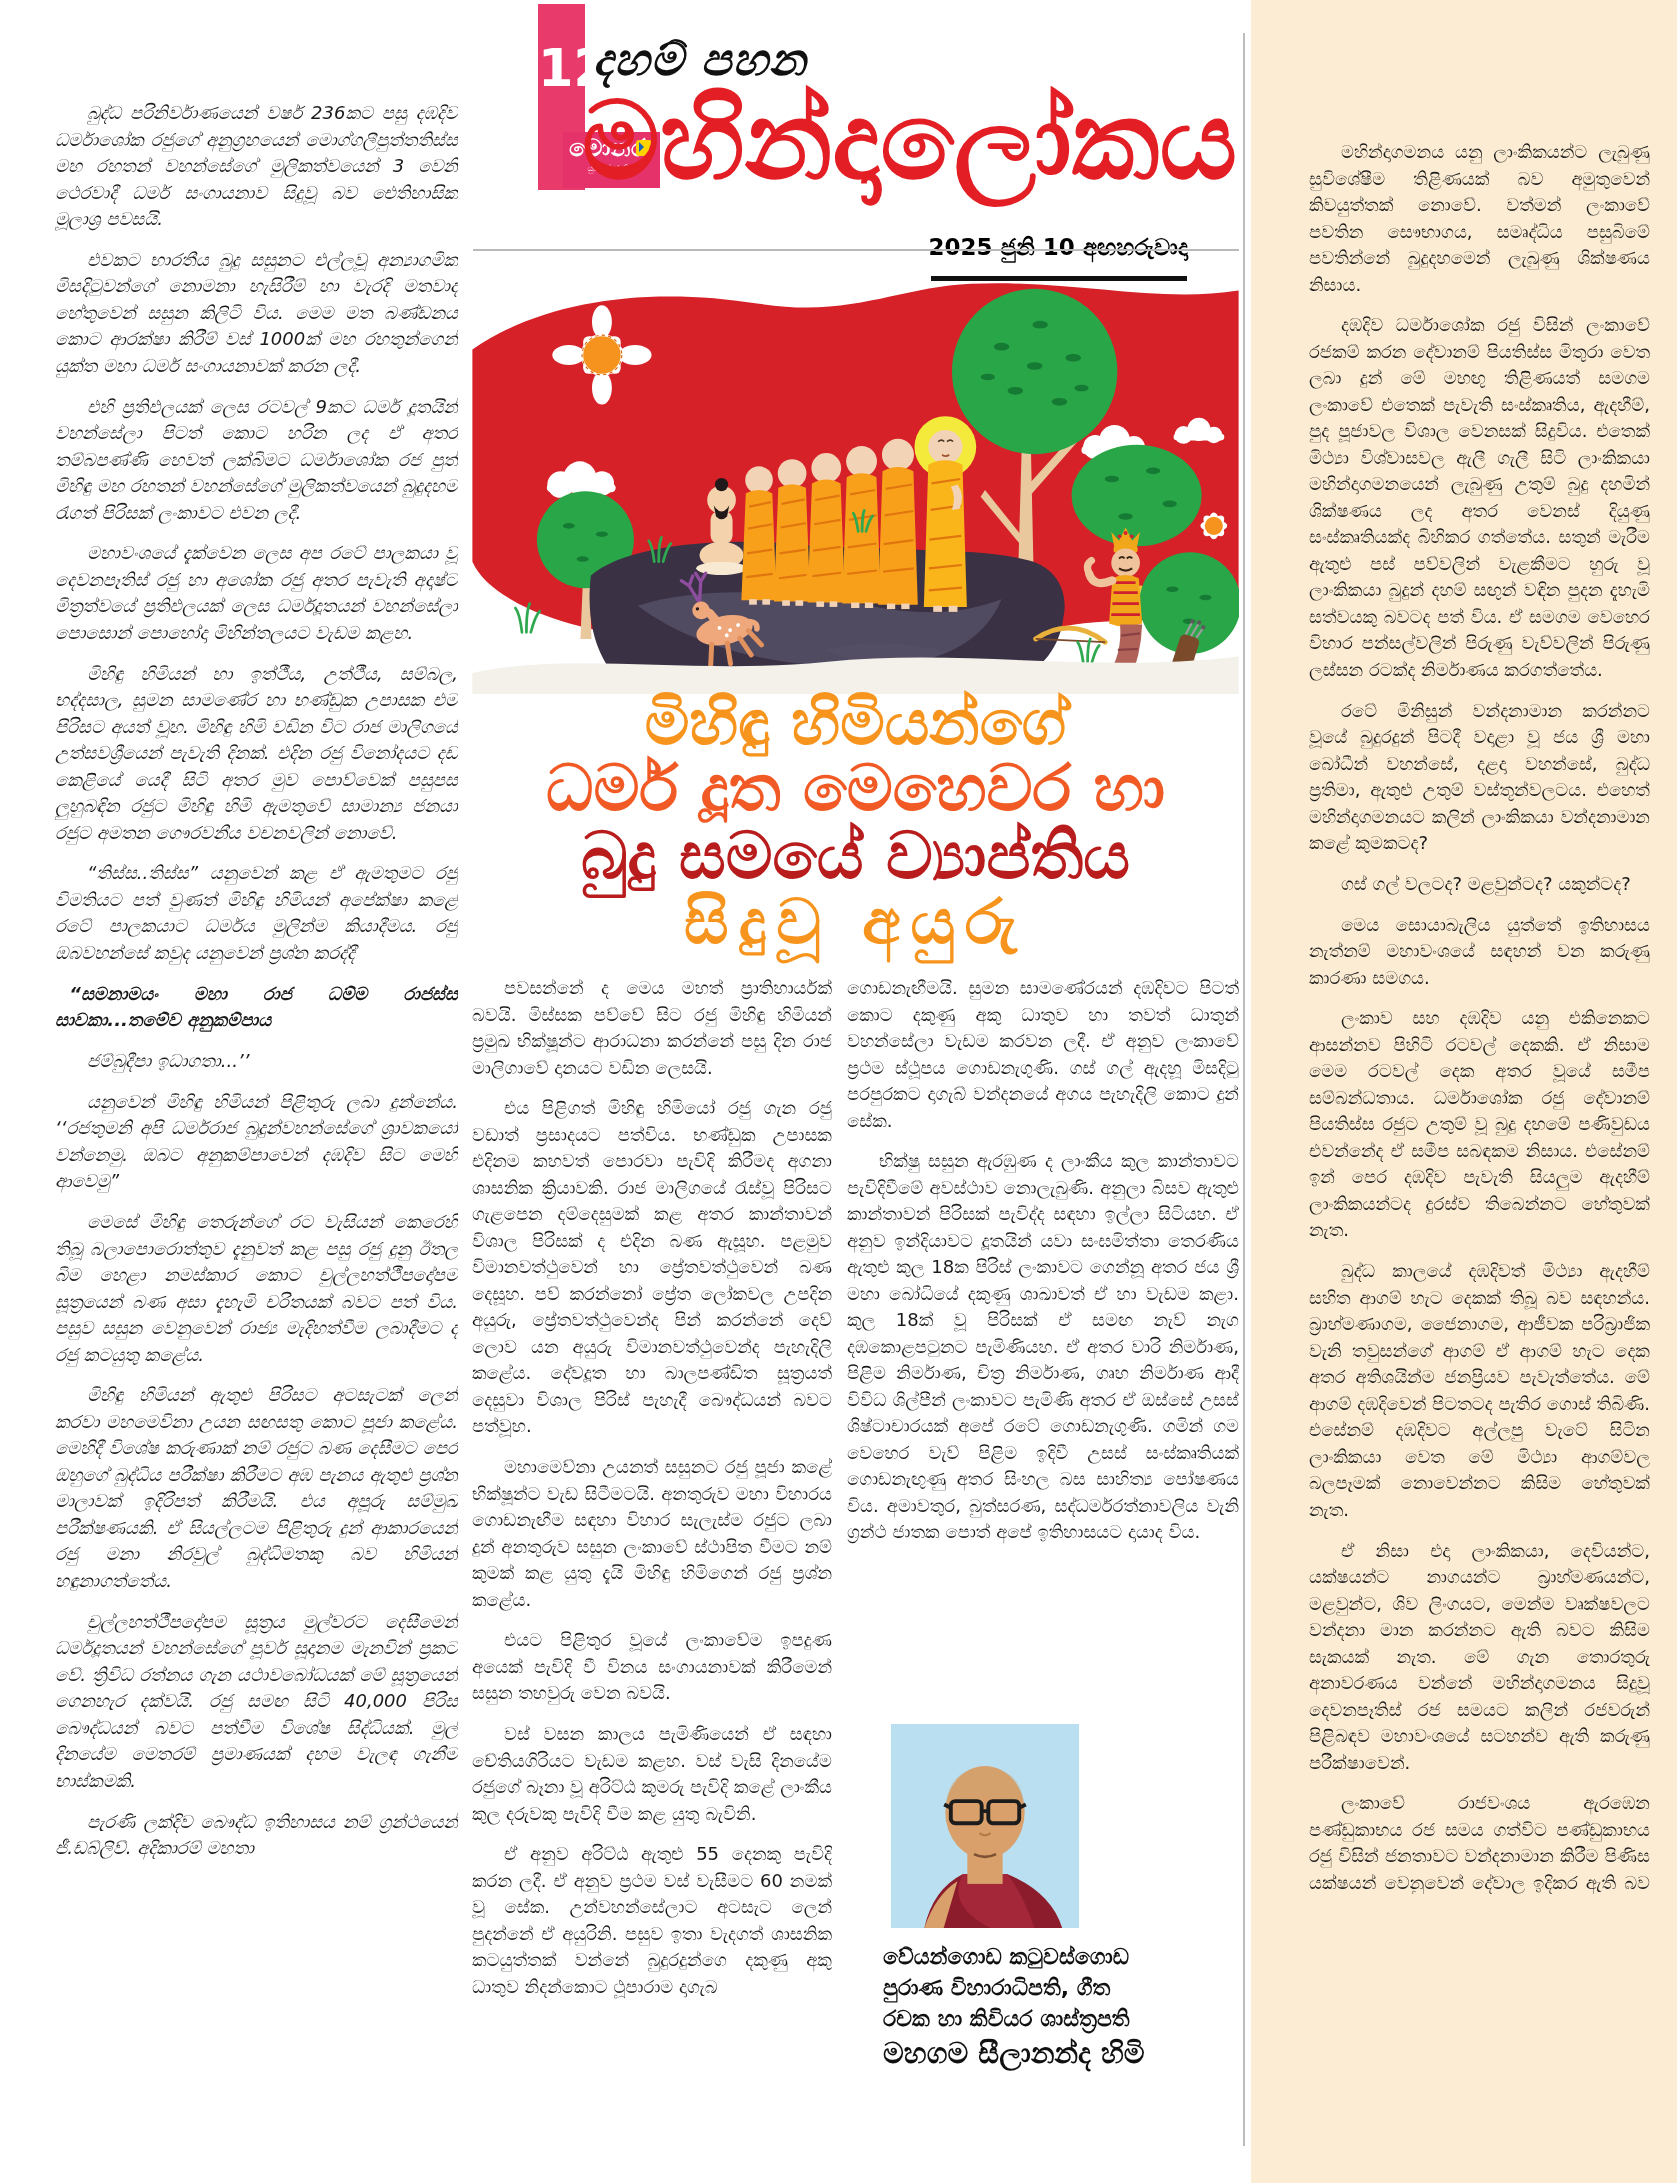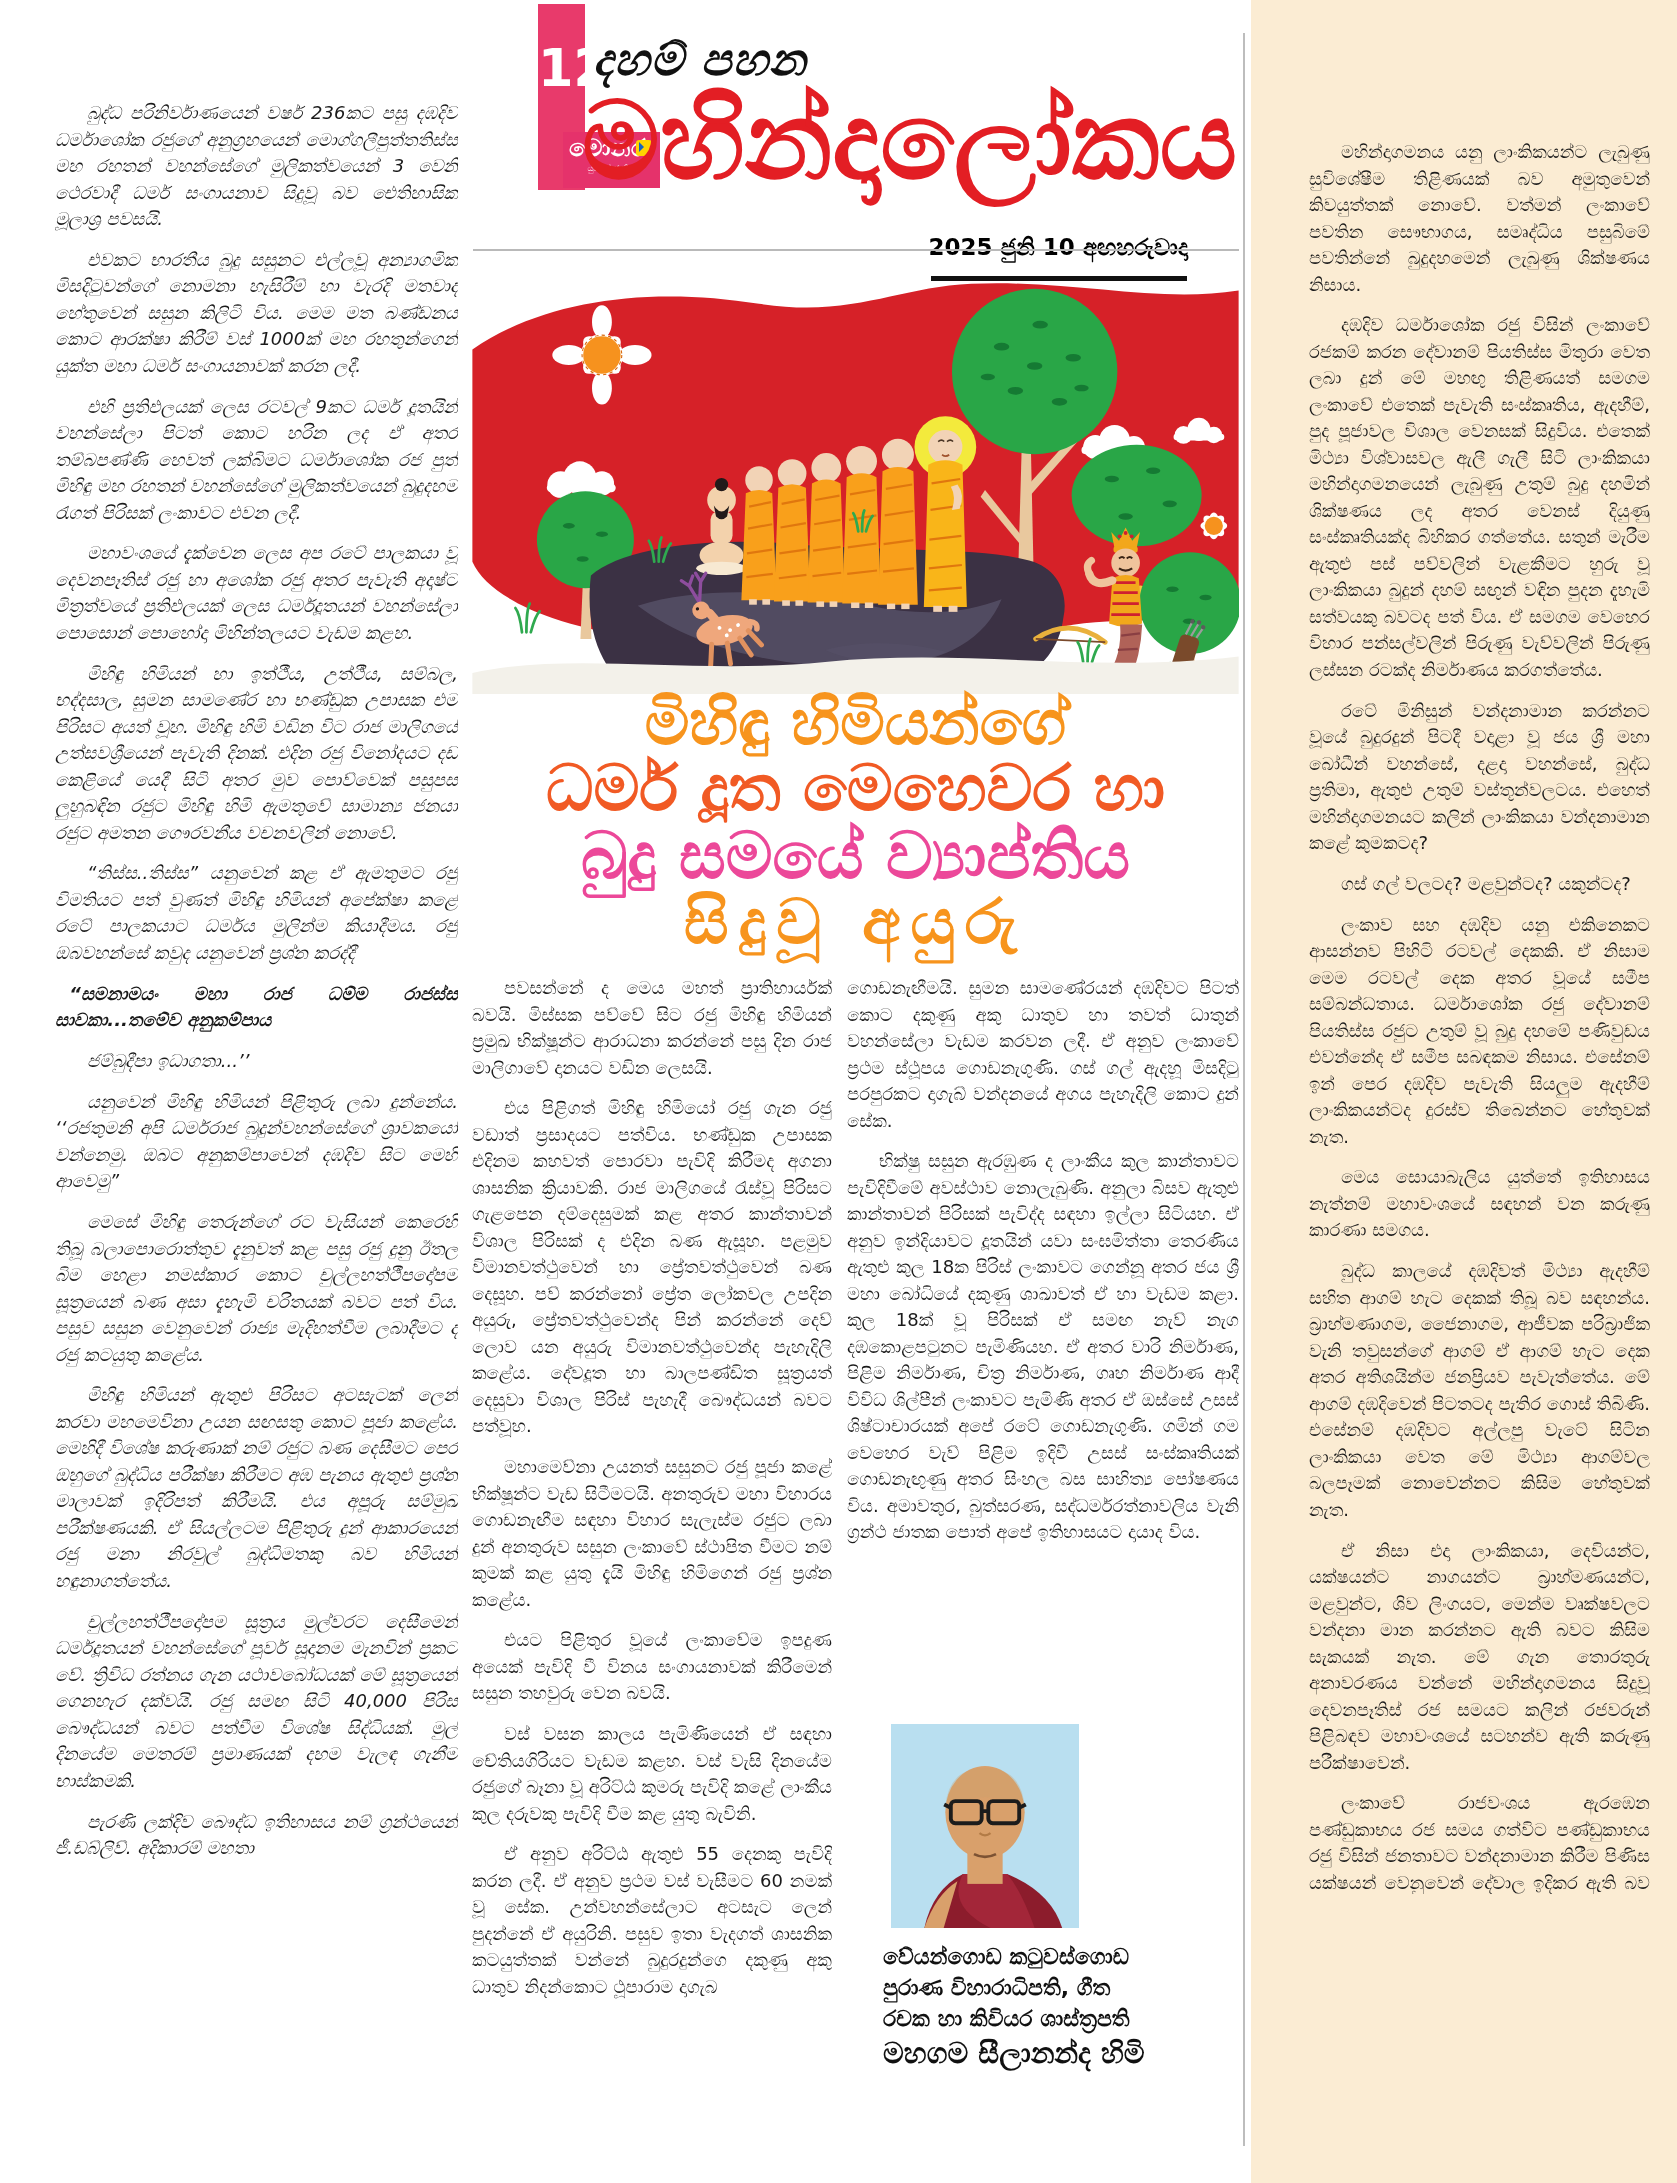--- a/index.html
+++ b/index.html
@@ -36,21 +36,21 @@
   #mid-col-b{left:847px;top:975px;width:392px;height:712px;}
   #sidebar{position:absolute;left:1251px;top:0;width:427px;height:2183px;background:#fbecd3;}
   #sidebar-text{left:1309px;top:126px;width:341px;height:1755px;margin-top:13px;}
   .v-divider{position:absolute;left:1243px;top:33px;width:1.7px;height:2113px;background:#bdbdbd;}
 
   
   #headline{position:absolute;left:472px;top:691px;width:767px;height:276px;text-align:center;
     font-weight:bold;line-height:1.04;}
   #headline .h1{color:#f7941d;font-size:62px;}
   #headline .h2{color:#f15a24;font-size:64px;}
-  #headline .h3{color:#ec4899;font-size:65px;}
+  #headline .h3{color:#b91c1c;font-size:65px;}
   #headline .h4{color:#f7941d;font-size:62px;letter-spacing:10px;}
 
   
   #illustration{position:absolute;left:472px;top:253px;width:767px;height:441px;}
 
   
   #monk-photo{position:absolute;left:891px;top:1724px;width:188px;height:204px;background:#b9dff0;overflow:hidden;}
   #photo-caption{position:absolute;left:883px;top:1941px;width:356px;color:#111;
     font-size:22px;line-height:31px;font-weight:bold;text-align:left;}
   #photo-caption .cap-name{font-size:29px;line-height:39px;}
@@ -354,22 +354,22 @@
     <div>පුරාණ විහාරාධිපති, ගීත</div>
     <div>රචක හා කිවියර ශාස්ත්‍රපති</div>
     <div class="cap-name">මහගම සීලානන්ද හිමි</div>
   </div>
 
   <div id="sidebar-text" class="col">
     <p>මහින්දාගමනය යනු ලාංකිකයන්ට ලැබුණු සුවිශේෂීම තිළිණයක් බව අමුතුවෙන් කිවයුත්තක් නොවේ. වත්මන් ලංකාවේ පවතින සෞභාගය, සමෘද්ධිය පසුබිමේ පවතින්නේ බුදුදහමෙන් ලැබුණු ශික්ෂණය නිසාය.</p>
     <p>දඹදිව ධර්මාශෝක රජු විසින් ලංකාවේ රජකම් කරන දේවානම් පියතිස්ස මිතුරා වෙත ලබා දුන් මේ මහඟු තිළිණයත් සමගම ලංකාවේ එතෙක් පැවැති සංස්කෘතිය, ඇදහීම්, පුද පූජාවල විශාල වෙනසක් සිදුවිය. එතෙක් මිථ්‍යා විශ්වාසවල ඇලී ගැලී සිටි ලාංකිකයා මහින්දාගමනයෙන් ලැබුණු උතුම් බුදු දහමින් ශික්ෂණය ලද අතර වෙනස් දියුණු සංස්කෘතියක්ද බිහිකර ගත්තේය. සතුන් මැරීම ඇතුළු පස් පව්වලින් වැළකීමට හුරු වූ ලාංකිකයා බුදුන් දහම් සඟුන් වඳින පුදන දැහැමි සත්වයකු බවටද පත් විය. ඒ සමගම වෙහෙර විහාර පන්සල්වලින් පිරුණු වැව්වලින් පිරුණු ලස්සන රටක්ද නිර්මාණය කරගත්තේය.</p>
     <p>රටේ මිනිසුන් වන්දනාමාන කරන්නට වූයේ බුදුරදුන් පිටදී වදාළා වූ ජය ශ්‍රී මහා බෝධීන් වහන්සේ, දළදා වහන්සේ, බුද්ධ ප්‍රතිමා, ඇතුළු උතුම් වස්තූන්වලටය. එහෙත් මහින්දාගමනයට කලින් ලාංකිකයා වන්දනාමාන කළේ කුමකටද?</p>
     <p>ගස් ගල් වලටද? මළවුන්ටද? යකුන්ටද?</p>
+    <p>මෙය සොයාබැලිය යුත්තේ ඉතිහාසය නැත්නම් මහාවංශයේ සඳහන් වන කරුණු කාරණා සමගය.</p>
     <p>ලංකාව සහ දඹදිව යනු එකිනෙකට ආසන්නව පිහිටි රටවල් දෙකකි. ඒ නිසාම මෙම රටවල් දෙක අතර වූයේ සමීප සම්බන්ධතාය. ධර්මාශෝක රජු දේවානම් පියතිස්ස රජුට උතුම් වූ බුදු දහමේ පණිවුඩය එවන්නේද ඒ සමීප සබඳකම නිසාය. එසේනම් ඉන් පෙර දඹදිව පැවැති සියලුම ඇදහීම් ලාංකිකයන්ටද දුරස්ව තිබෙන්නට හේතුවක් නැත.</p>
-    <p>මෙය සොයාබැලිය යුත්තේ ඉතිහාසය නැත්නම් මහාවංශයේ සඳහන් වන කරුණු කාරණා සමගය.</p>
     <p>බුද්ධ කාලයේ දඹදිවත් මිථ්‍යා ඇදහීම් සහිත ආගම් හැට දෙකක් තිබූ බව සඳහන්ය. බ්‍රාහ්මණාගම, ජෛනාගම, ආජීවක පරිබ්‍රාජික වැනි තවුසන්ගේ ආගම් ඒ ආගම් හැට දෙක අතර අතිශයින්ම ජනප්‍රියව පැවැත්තේය. මේ ආගම් දඹදිවෙන් පිටතටද පැතිර ගොස් තිබිණි. එසේනම් දඹදිවට අල්ලපු වැටේ සිටින ලාංකිකයා වෙත මේ මිථ්‍යා ආගම්වල බලපෑමක් නොවෙන්නට කිසිම හේතුවක් නැත.</p>
     <p>ඒ නිසා එදා ලාංකිකයා, දෙවියන්ට, යක්ෂයන්ට නාගයන්ට බ්‍රාහ්මණයන්ට, මළවුන්ට, ශිව ලිංගයට, මෙන්ම වෘක්ෂවලට වන්දනා මාන කරන්නට ඇති බවට කිසිම සැකයක් නැත. මේ ගැන තොරතුරු අනාවරණය වන්නේ මහින්දාගමනය සිදුවූ දෙවනපෑතිස් රජ සමයට කලින් රජවරුන් පිළිබඳව මහාවංශයේ සටහන්ව ඇති කරුණු පරීක්ෂාවෙන්.</p>
     <p>ලංකාවේ රාජවංශය ඇරඹෙන පණ්ඩුකාභය රජ සමය ගත්විට පණ්ඩුකාභය රජු විසින් ජනතාවට වන්දනාමාන කිරීම පිණිස යක්ෂයන් වෙනුවෙන් දේවාල ඉදිකර ඇති බව පෙනේ. ඒ කාලවේල සහ චිත්තරාජ යන යක්ෂයන් දෙදෙනා වෙනුවෙනි. මෙකල දඹදිවද කාලවේල සහ චිත්තරාජ යන යක්ෂ දෙපළ ජනතාවගේ වන්දනාවට සහ පුද පූජාවලට ලක්ව සිටි බව පෙනෙන්නට ඇති කරුණකි.</p>
 
   </div>
 
 </div>
 
 
 </body></html>

